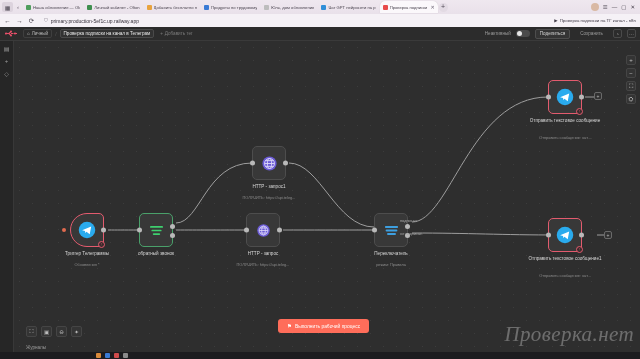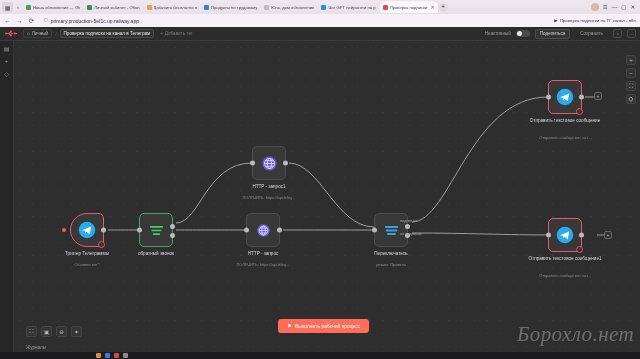--- a/index.html
+++ b/index.html
@@ -491,21 +491,21 @@
       <div class="bt">⊖</div>
       <div class="bt">✦</div>
     </div>
     <div class="logs-label">Журналы</div>
 
     <div class="exec-btn">
       <span class="pico">⚑</span>
       <span>Выполнить рабочий процесс</span>
     </div>
 
-    <div class="watermark">Борохло.нет</div>
+    <div class="watermark">Проверка.нет</div>
   </div>
 
   <div class="taskbar">
     <div class="tbi" style="background:#d98a3a"></div>
     <div class="tbi" style="background:#3a7bd5"></div>
     <div class="tbi" style="background:#cf4b4b"></div>
     <div class="tbi" style="background:#8a8a8a"></div>
   </div>
 
 </div>

